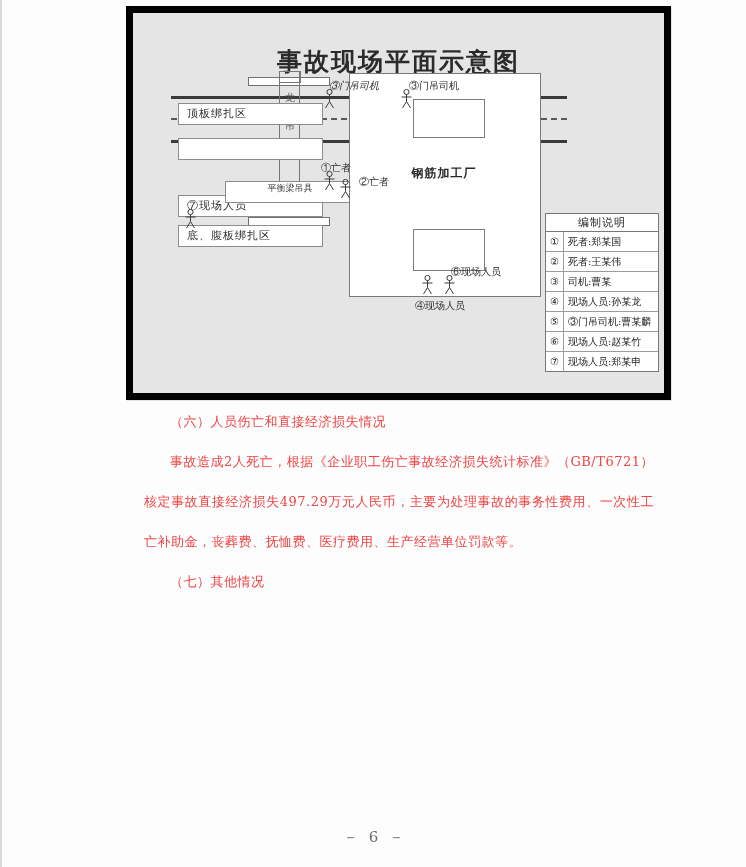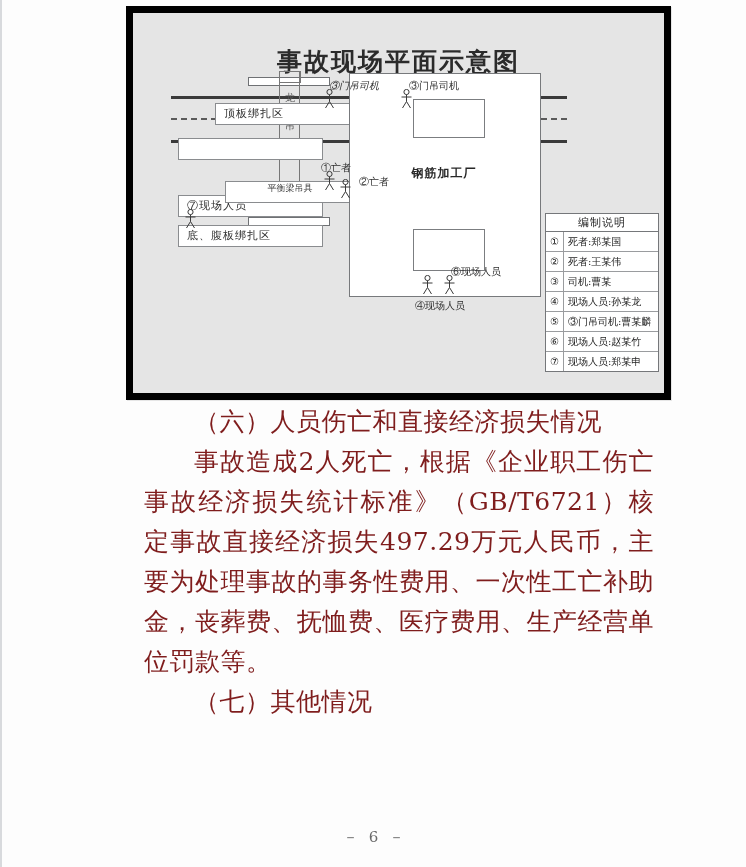--- a/index.html
+++ b/index.html
@@ -126,21 +126,21 @@
     position: absolute;
     border: 1px solid #8a8c8f;
     background: #ffffff;
     font-size: 11px;
     color: #2f2f2f;
     line-height: 20px;
     padding-left: 8px;
     box-sizing: border-box;
     letter-spacing: 1px;
   }
-  .zone-top   { left: 45px;  top: 90px;  width: 145px; height: 22px; margin-left: 37px; }
+  .zone-top   { left: 45px;  top: 90px;  width: 145px; height: 22px; }
   .zone-mid   { left: 45px;  top: 125px; width: 145px; height: 22px; }
   .zone-staff { left: 45px;  top: 182px; width: 145px; height: 22px; }
   .zone-bot   { left: 45px;  top: 212px; width: 145px; height: 22px; }
 
   .beam {
     position: absolute;
     left: 92px; top: 168px;
     width: 130px; height: 22px;
     border: 1px solid #8a8c8f;
     background: #fff;
@@ -236,23 +236,23 @@
     padding-left: 4px;
     line-height: 19px;
     letter-spacing: 0;
   }
 
   
   .body-text {
     position: absolute;
     left: 142px; top: 402px;
     width: 510px;
-    font-size: 25px;
+    font-size: 13px;
     line-height: 40px;
-    color: #7f1d1d;
+    color: #ef4444;
     font-family: "DejaVu Serif", "Liberation Serif", serif;
     letter-spacing: 0.5px;
   }
   .para { margin: 0; text-align: justify; text-justify: inter-character; }
   .indent { text-indent: 2em; }
   .para-just { text-align: justify; text-align-last: left; }
 
   .page-number {
     position: absolute;
     left: 0; top: 828px;

